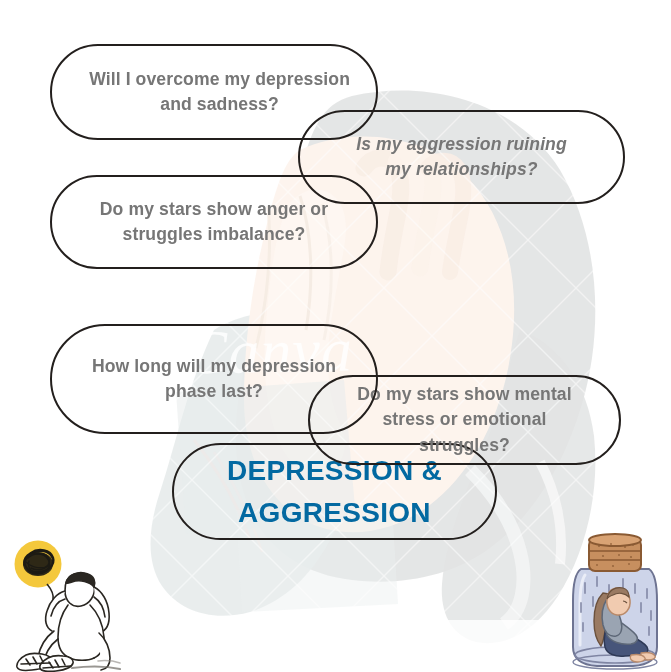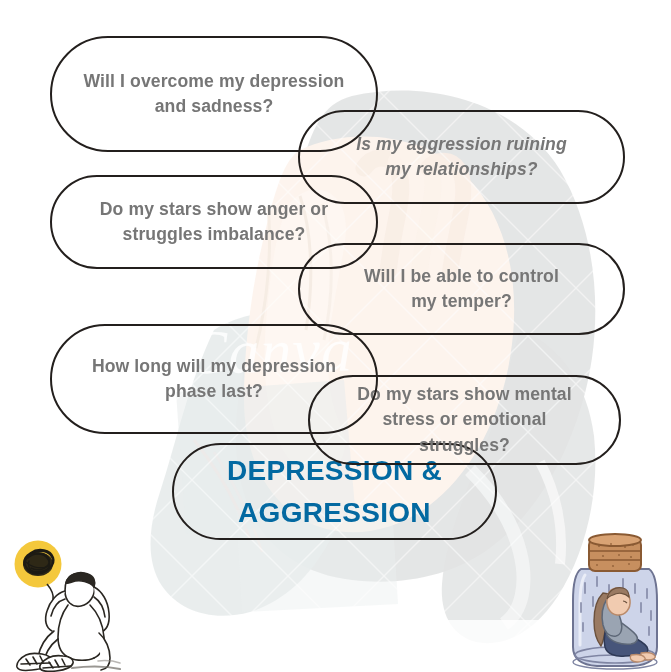--- a/index.html
+++ b/index.html
@@ -61,21 +61,21 @@
     white-space: pre-line;
   }
   .pill.title-pill .pill-text {
     color: #0369a1;
     font-size: 28px;
     line-height: 1.5;
     letter-spacing: 0.3px;
   }
 
   
-  #pill-0 { left: 50px;  top: 36px;  width: 328px; height: 116px;  z-index: 7; }
+  #pill-0 { left: 50px;  top: 44px;  width: 328px; height: 96px;  z-index: 7; justify-content: flex-end; }
   #pill-1 { left: 298px; top: 110px; width: 327px; height: 94px;  z-index: 6; font-style: italic; }
   #pill-2 { left: 50px;  top: 175px; width: 328px; height: 94px;  z-index: 5; }
   #pill-3 { left: 298px; top: 243px; width: 327px; height: 92px;  z-index: 4; }
   #pill-4 { left: 50px;  top: 324px; width: 328px; height: 110px;  z-index: 3; }
   #pill-5 { left: 308px; top: 375px; width: 313px; height: 90px;  z-index: 2; }
   #pill-6 { left: 172px; top: 443px; width: 325px; height: 97px;  z-index: 1; }
 
   
   #illus-left {
     position: absolute;
@@ -176,24 +176,20 @@
   <div class="pill" id="pill-1">
     <span class="pill-text">Is my aggression ruining
 my relationships?</span>
   </div>
 
   <div class="pill" id="pill-2">
     <span class="pill-text">Do my stars show anger or
 struggles imbalance?</span>
   </div>
 
-  <div class="pill" id="pill-3">
-    <span class="pill-text">Will I be able to control
-my temper?</span>
-  </div>
 
   <div class="pill" id="pill-4">
     <span class="pill-text">How long will my depression
 phase last?</span>
   </div>
 
   <div class="pill" id="pill-5">
     <span class="pill-text">Do my stars show mental
 stress or emotional struggles?</span>
   </div>

